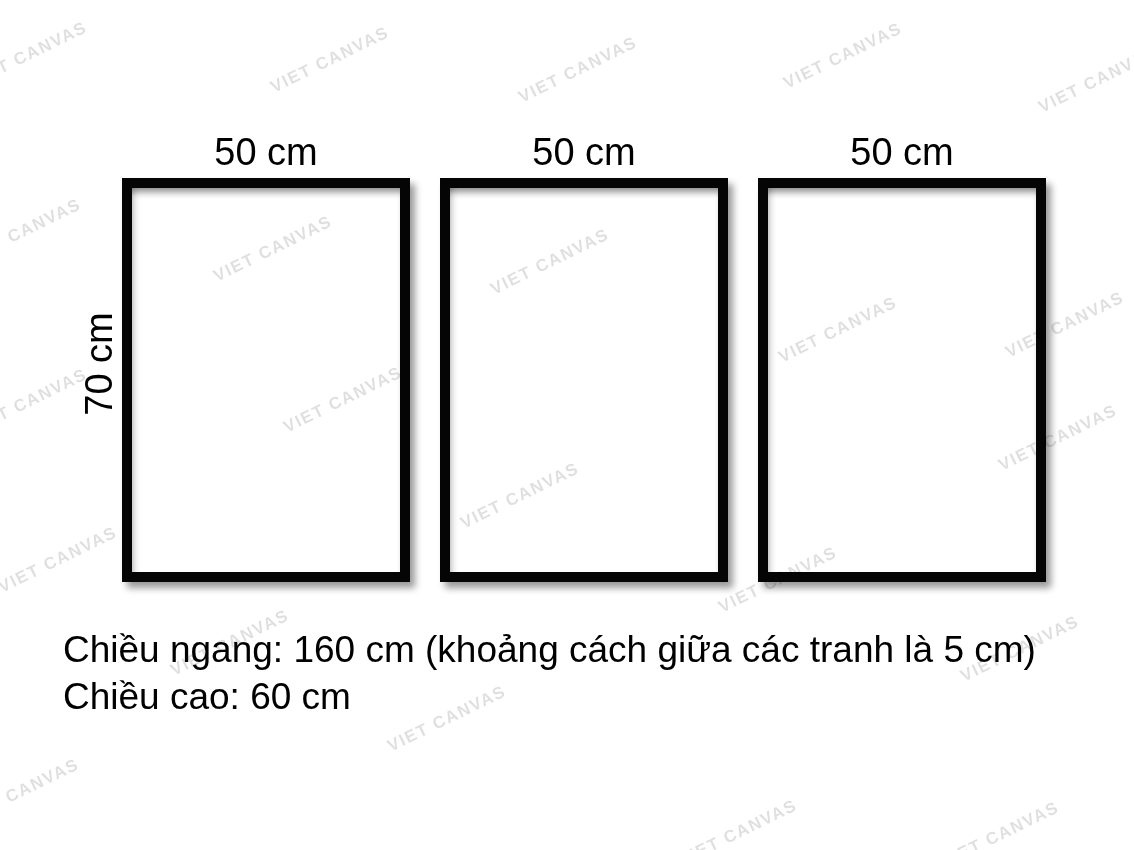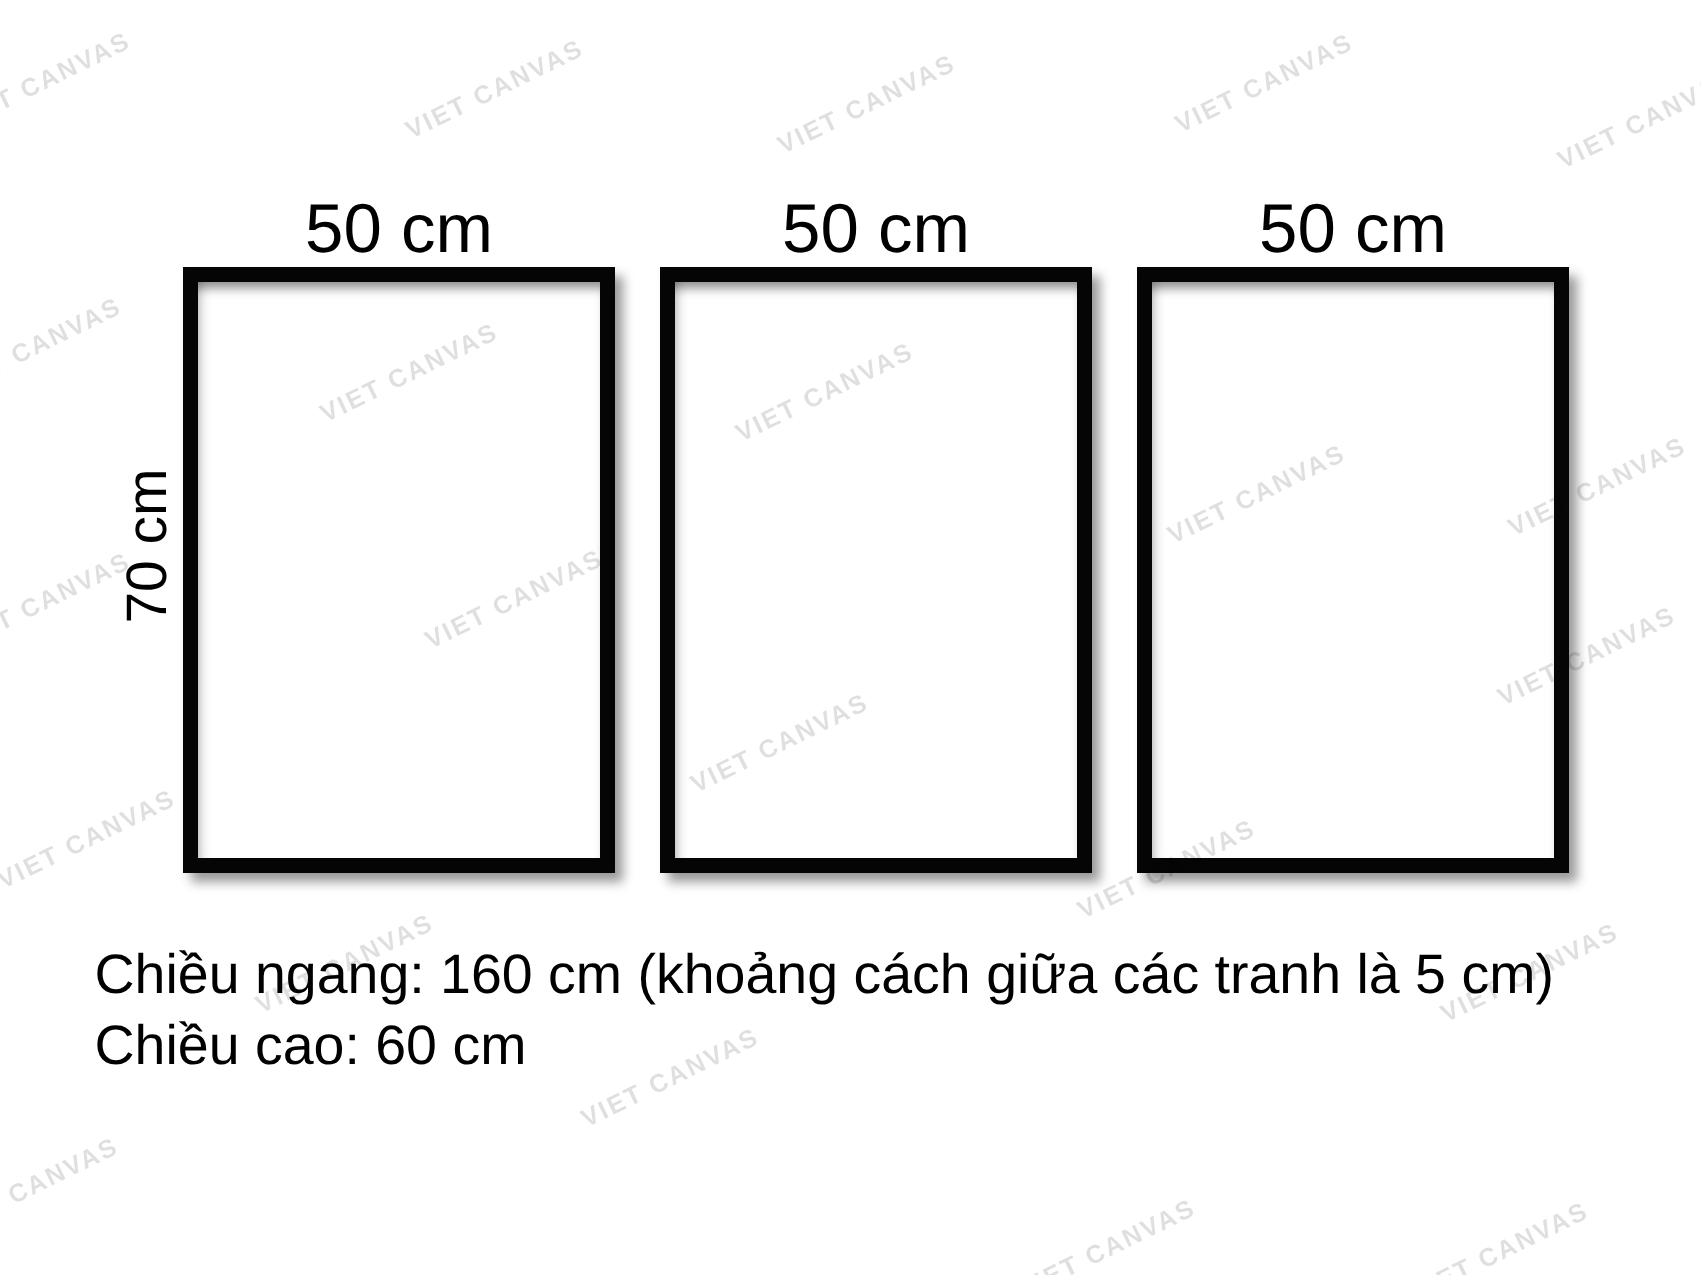--- a/index.html
+++ b/index.html
@@ -53,21 +53,21 @@
   .frame-2 { left: 440px; }
   .frame-3 { left: 758px; }
 
   
   .dim-label {
     position: absolute;
     top: 130px;
     width: 288px;
     line-height: 44px;
     text-align: center;
-    font-size: 46px;
+    font-size: 38px;
     z-index: 3;
     white-space: nowrap;
   }
   .dim-label-1 { left: 122px; }
   .dim-label-2 { left: 440px; }
   .dim-label-3 { left: 758px; }
 
   .height-label {
     position: absolute;
     left: 99px;

